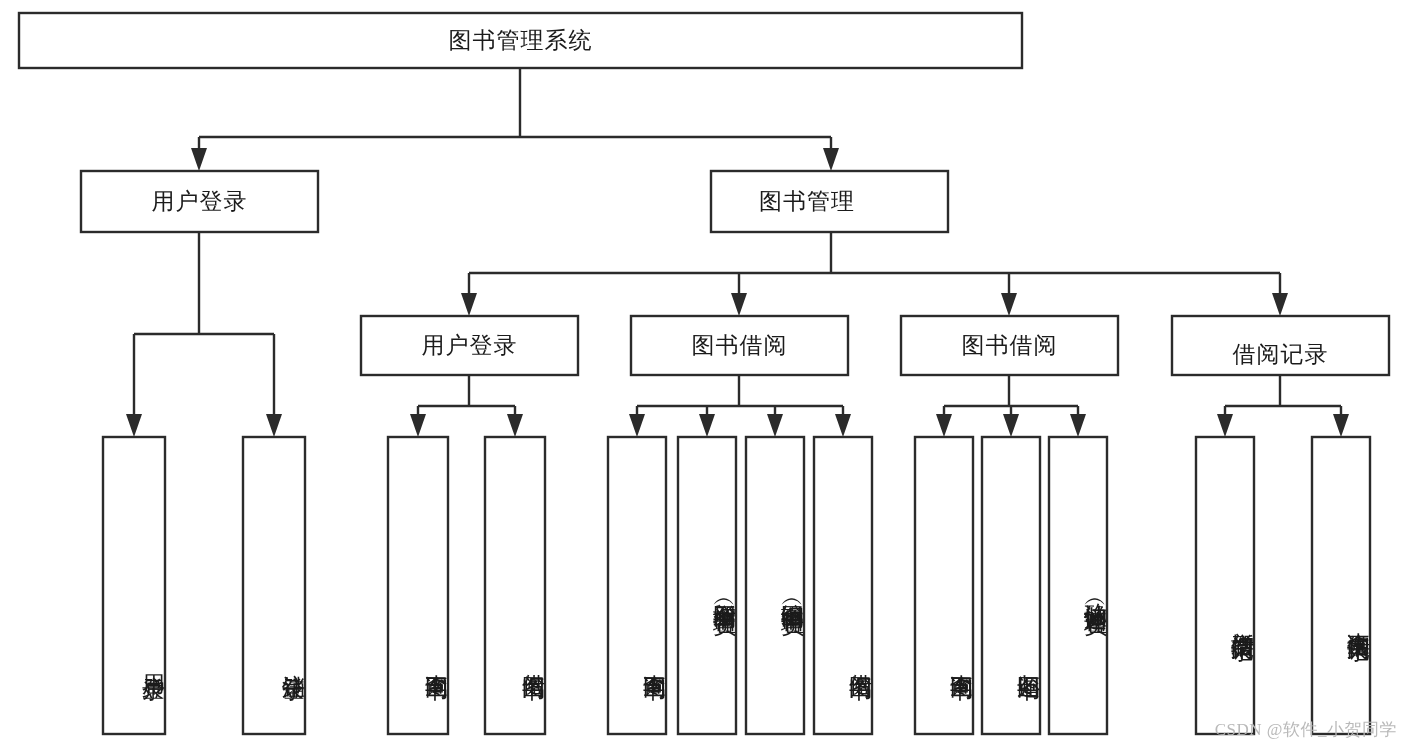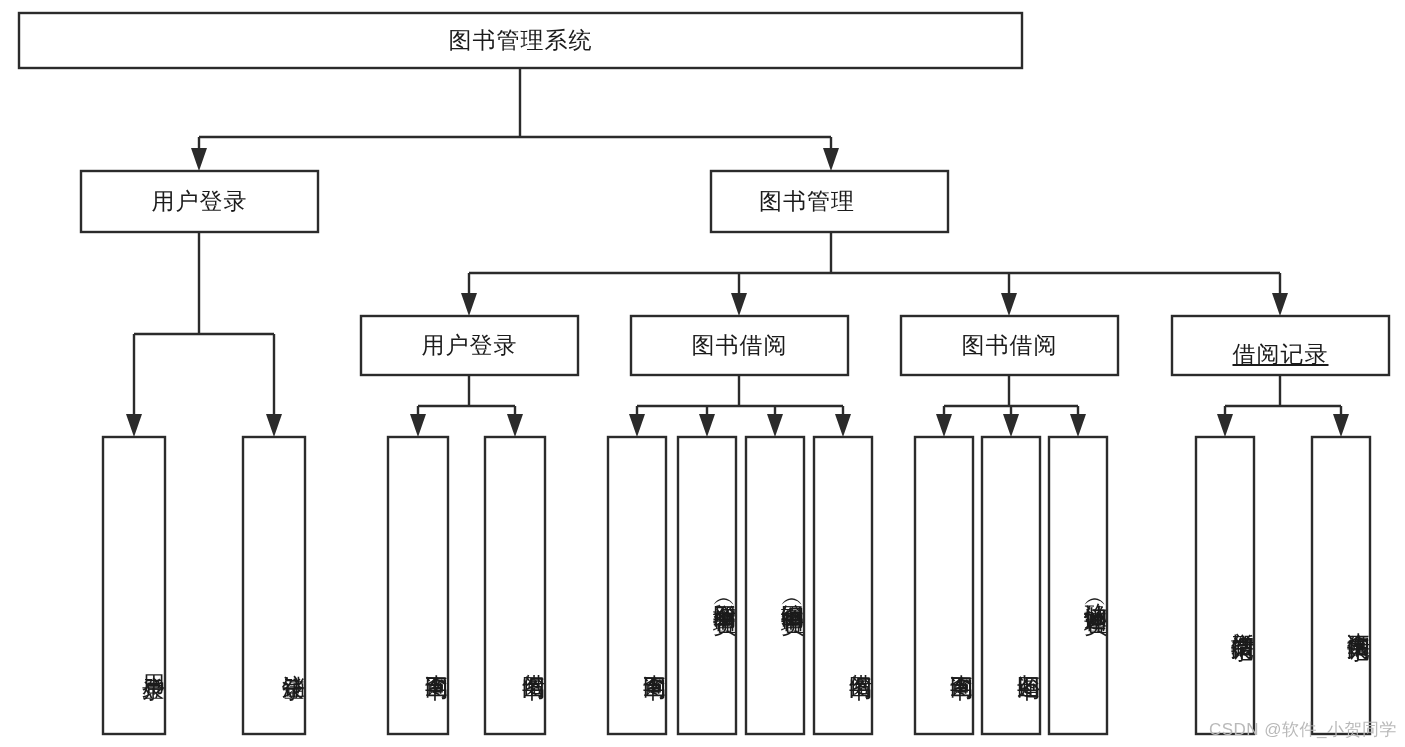--- a/index.html
+++ b/index.html
@@ -59,21 +59,21 @@
     fill: none;
   }
   .arrow-head {
     fill: #2b2b2b;
     stroke: none;
   }
   #watermark {
     position: absolute;
     right: 8px;
     bottom: 6px;
-    font-family: Liberation Sans, sans-serif;
+    font-family: Liberation Serif, serif;
     font-size: 17px;
     color: #b9b9b9;
     letter-spacing: 0.5px;
     white-space: nowrap;
     pointer-events: none;
   }
 </style>
 </head>
 <body>
 
@@ -163,21 +163,21 @@
   <div class="htext-wrap" style="left:81px; top:171px; width:237px; height:61px;">用户登录</div>
 
   <div class="htext-wrap" style="left:711px; top:171px; width:192px; height:61px;">图书管理</div>
 
   <div class="htext-wrap" style="left:361px; top:316px; width:217px; height:59px;">用户登录</div>
 
   <div class="htext-wrap" style="left:631px; top:316px; width:217px; height:59px;">图书借阅</div>
 
   <div class="htext-wrap" style="left:901px; top:316px; width:217px; height:59px;">图书借阅</div>
 
-  <div class="htext-wrap" style="left:1172px; top:316px; width:217px; height:77px;text-decoration:underline;">借阅记录</div>
+  <div class="htext-wrap" style="left:1172px; top:316px; width:217px; height:77px;">借阅记录</div>
 
   
   <div class="vtext-wrap" style="left:103px; top:437px; width:62px; height:297px; padding-top:73px;">用户登录</div>
 
   <div class="vtext-wrap" style="left:243px; top:437px; width:62px; height:297px; padding-top:73px;">注销登录</div>
 
   <div class="vtext-wrap" style="left:388px; top:437px; width:60px; height:297px; padding-top:73px;">查询图书</div>
 
   <div class="vtext-wrap" style="left:485px; top:437px; width:60px; height:297px; padding-top:73px;">借阅图书</div>
 

